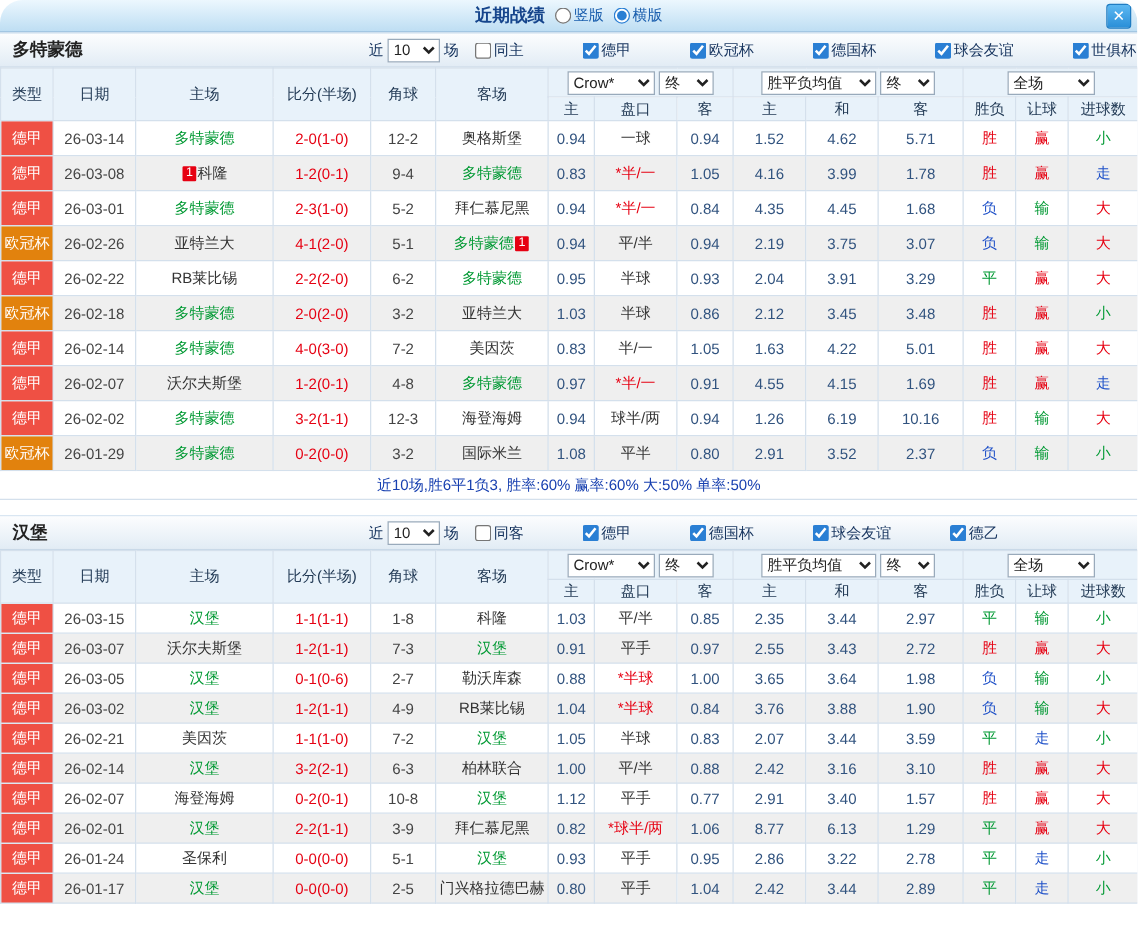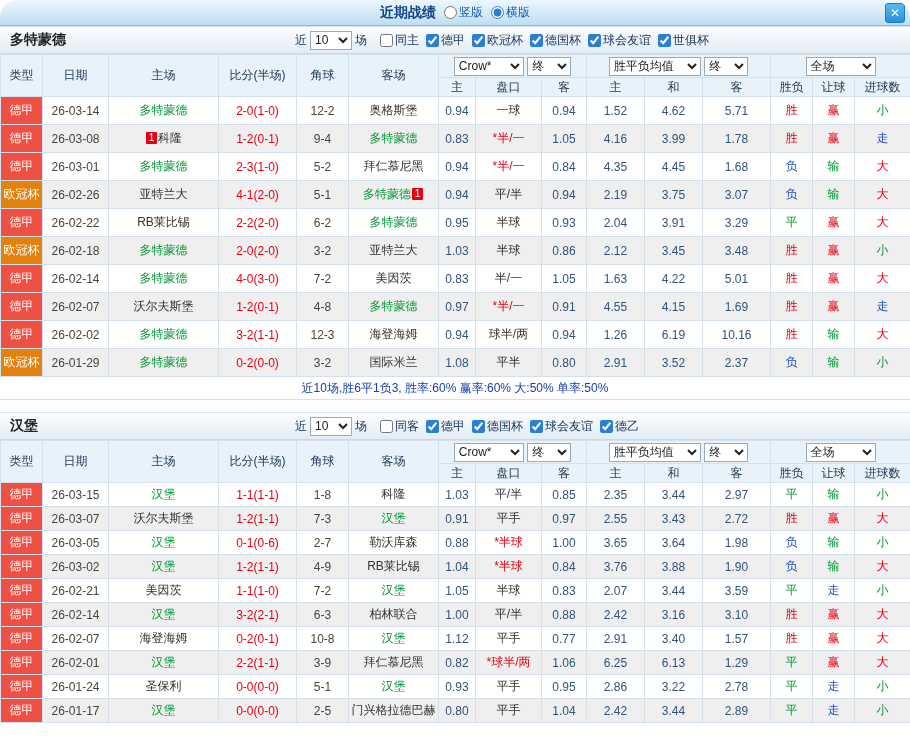--- a/index.html
+++ b/index.html
@@ -16,21 +16,21 @@
   .close-btn { position:absolute; right:5px; top:3px; width:20px; height:20px;
                background:linear-gradient(#5cb8f2,#2a8fd8); border:1px solid #1f7cc2; border-radius:3px;
                color:#fff; font-weight:bold; text-align:center; line-height:18px; font-size:12px; cursor:pointer; }
 
   
   .section-bar { height:28px; background:linear-gradient(#fcfdfe,#e2ecf5); border-top:1px solid #d9e6f2;
                  border-bottom:1px solid #c9d9e8; display:flex; align-items:center; font-size:12px; position:relative; }
   .team-name { font-weight:bold; font-size:14px; color:#222; margin-left:10px; }
   .filters { position:absolute; left:292px; display:flex; align-items:center; white-space:nowrap; color:#13315c; }
   .filters > span { margin:0 3px; }
-  .cb-group { display:inline-flex; align-items:flex-start; }
+  .cb-group { display:inline-flex; align-items:flex-start;gap:40px; }
   .cb-group label { display:inline-flex; align-items:center; margin-left:7px; cursor:pointer; color:#13315c; }
   .cb-group input { width:13px; height:13px; margin-right:2px; accent-color:#2a7fd4; }
 
   select { font-size:12px; height:19px; border:1px solid #9ab; background:#fff; color:#222;
            font-family:inherit; cursor:pointer; }
   .sel-xs { width:42px; } .sel-s { width:44px; } .sel-m { width:70px; } .sel-l { width:92px; }
 
   
   table { border-collapse:collapse; table-layout:fixed; width:910px; font-size:12px;padding-left:28px; }
   th, td { border:1px solid #d4e0ec; text-align:center; overflow:hidden; white-space:nowrap; padding:0 1px; }
@@ -542,21 +542,21 @@
           <tr>
             <td class="league" style="background: rgb(239, 80, 68);">德甲</td>
             <td class="date">26-02-01</td>
             <td><span class="hl">汉堡</span></td>
             <td class="score">2-2(1-1)</td>
             <td class="date">3-9</td>
             <td><span>拜仁慕尼黑</span></td>
             <td class="odds">0.82</td>
             <td class="hc-red">*球半/两</td>
             <td class="odds">1.06</td>
-            <td class="odds">6.25</td>
+            <td class="odds">8.77</td>
             <td class="odds">6.13</td>
             <td class="odds">1.29</td>
             <td class="green">平</td>
             <td class="red">赢</td>
             <td class="red">大</td>
           </tr>
           <tr>
             <td class="league" style="background: rgb(239, 80, 68);">德甲</td>
             <td class="date">26-01-24</td>
             <td><span>圣保利</span></td>

